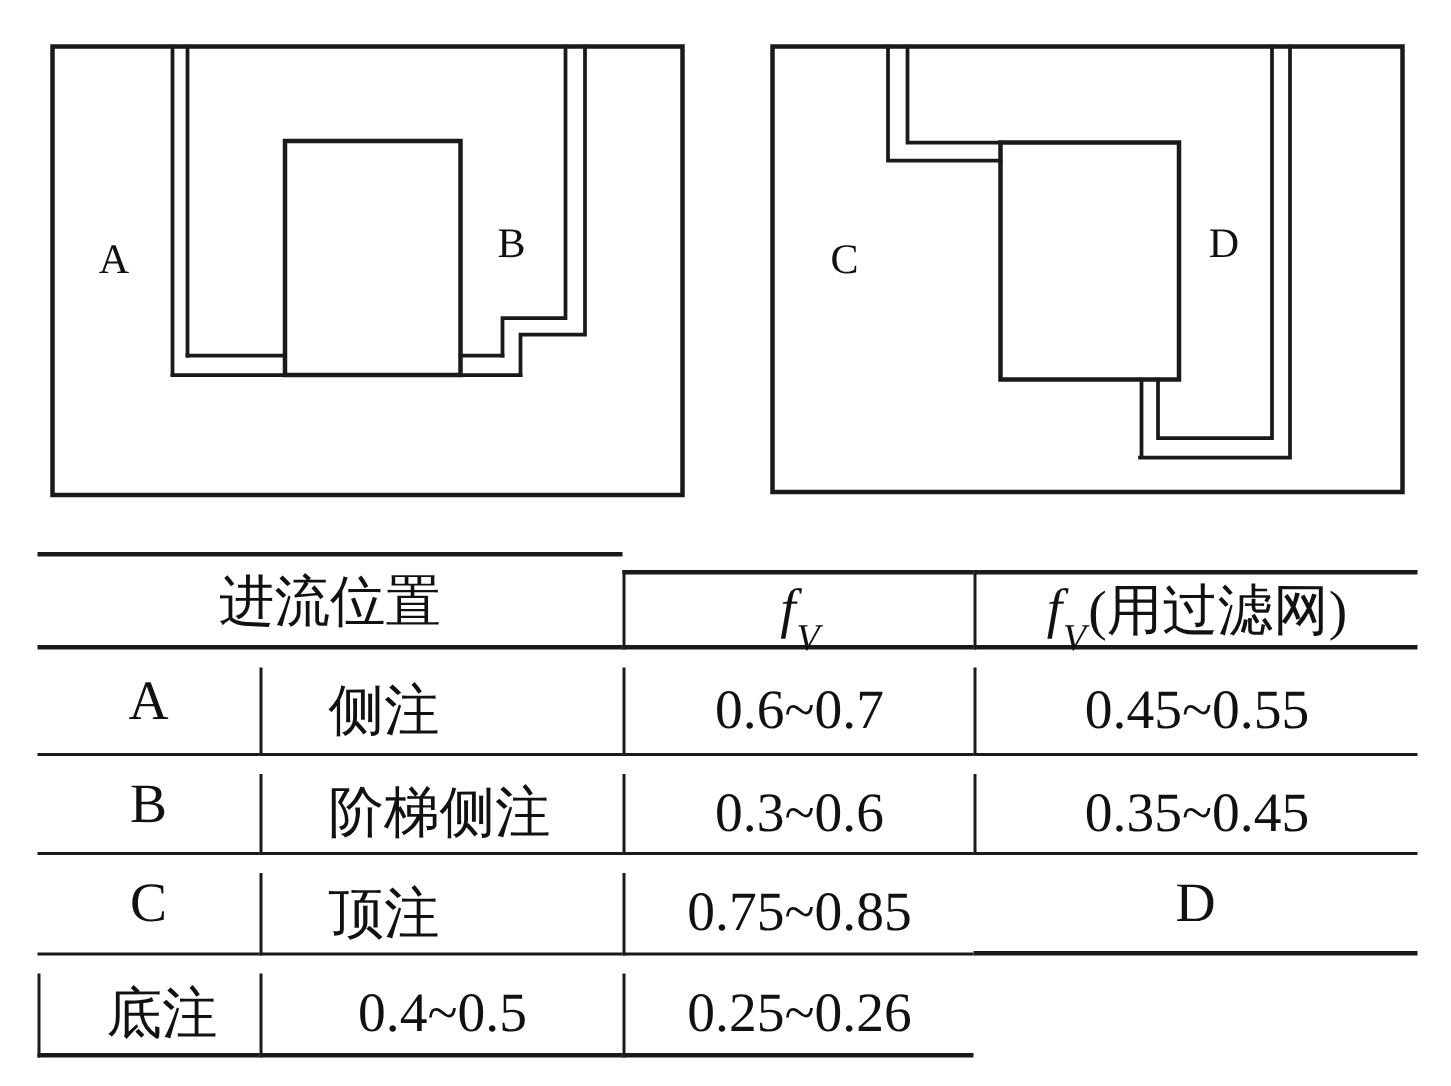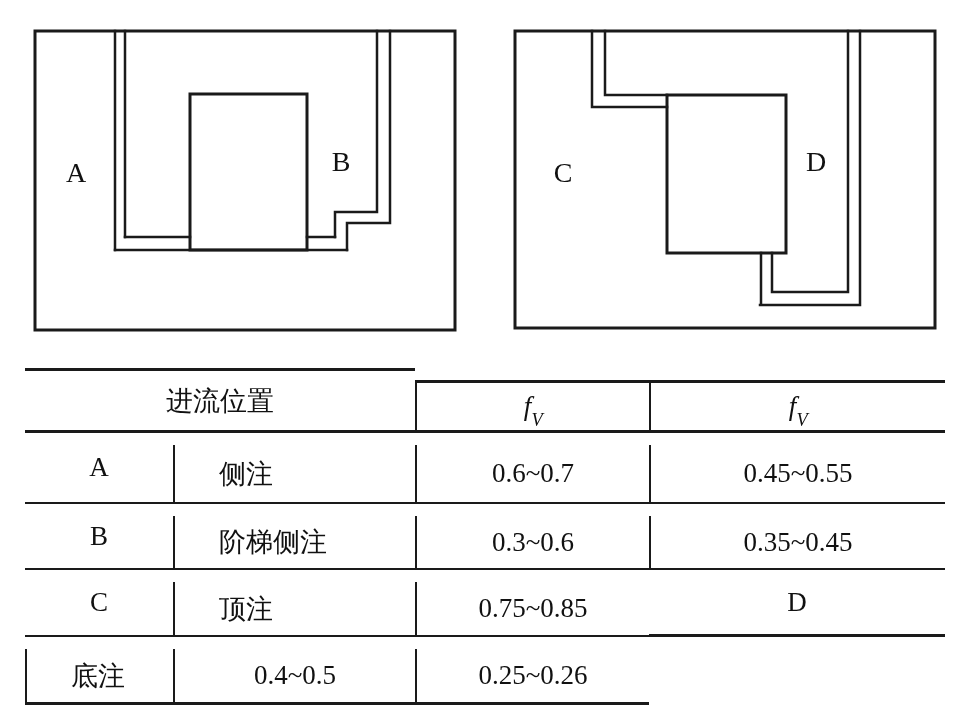--- a/index.html
+++ b/index.html
@@ -34,21 +34,21 @@
   
   .ftable {
     position: absolute;
     left: 25px;
     top: 368px;
     width: 920px;
     height: 337px;
     display: grid;
     grid-template-columns: 148px 242px 234px 296px;
     grid-template-rows: 65px 71px 66px 67px 68px;
-    font-size: 27px;
+    font-size: 37px;
   }
   .cell {
     display: flex;
     align-items: center;
     justify-content: center;
     box-sizing: border-box;
     border-color: #1a1a1a;
     border-style: solid;
     border-width: 0;
   }
@@ -108,20 +108,21 @@
 </div>
 
 <div class="ftable">
 
   <div class="cell hdr hdr-pos">进流位置</div>
   <div class="cell hdr v-sep">
     <span class="fv-symbol"><span>f</span><sub>V</sub></span>
   </div>
   <div class="cell hdr v-sep">
     <span class="fv-symbol"><span>f</span><sub>V</sub></span>
+    <span class="fv-suffix">(用过滤网)</span>
   </div>
 
   <div class="cell b-sep">A</div>
   <div class="cell b-sep v-sep name-cell">侧注</div>
   <div class="cell b-sep v-sep">0.6~0.7</div>
   <div class="cell b-sep v-sep">0.45~0.55</div>
 
   <div class="cell b-sep">B</div>
   <div class="cell b-sep v-sep name-cell">阶梯侧注</div>
   <div class="cell b-sep v-sep">0.3~0.6</div>

